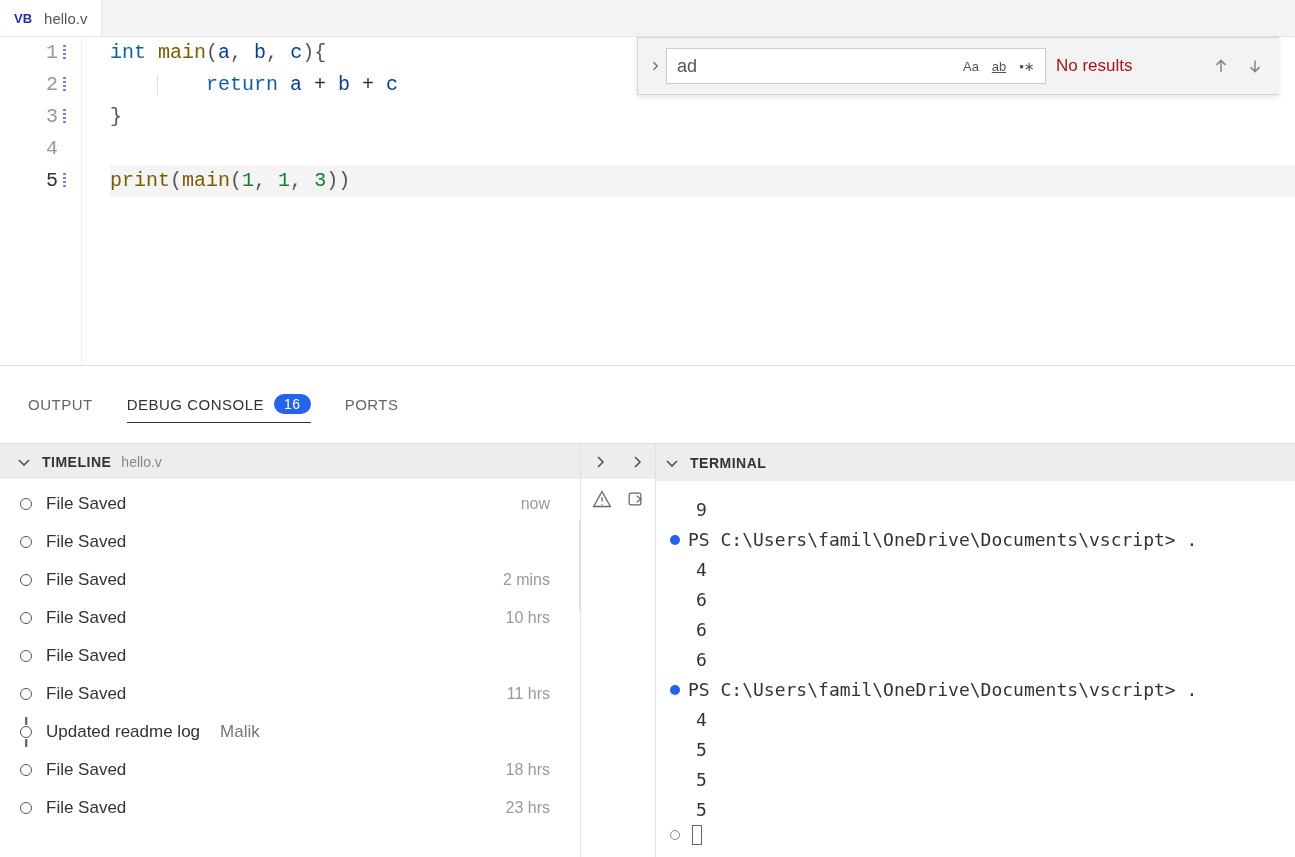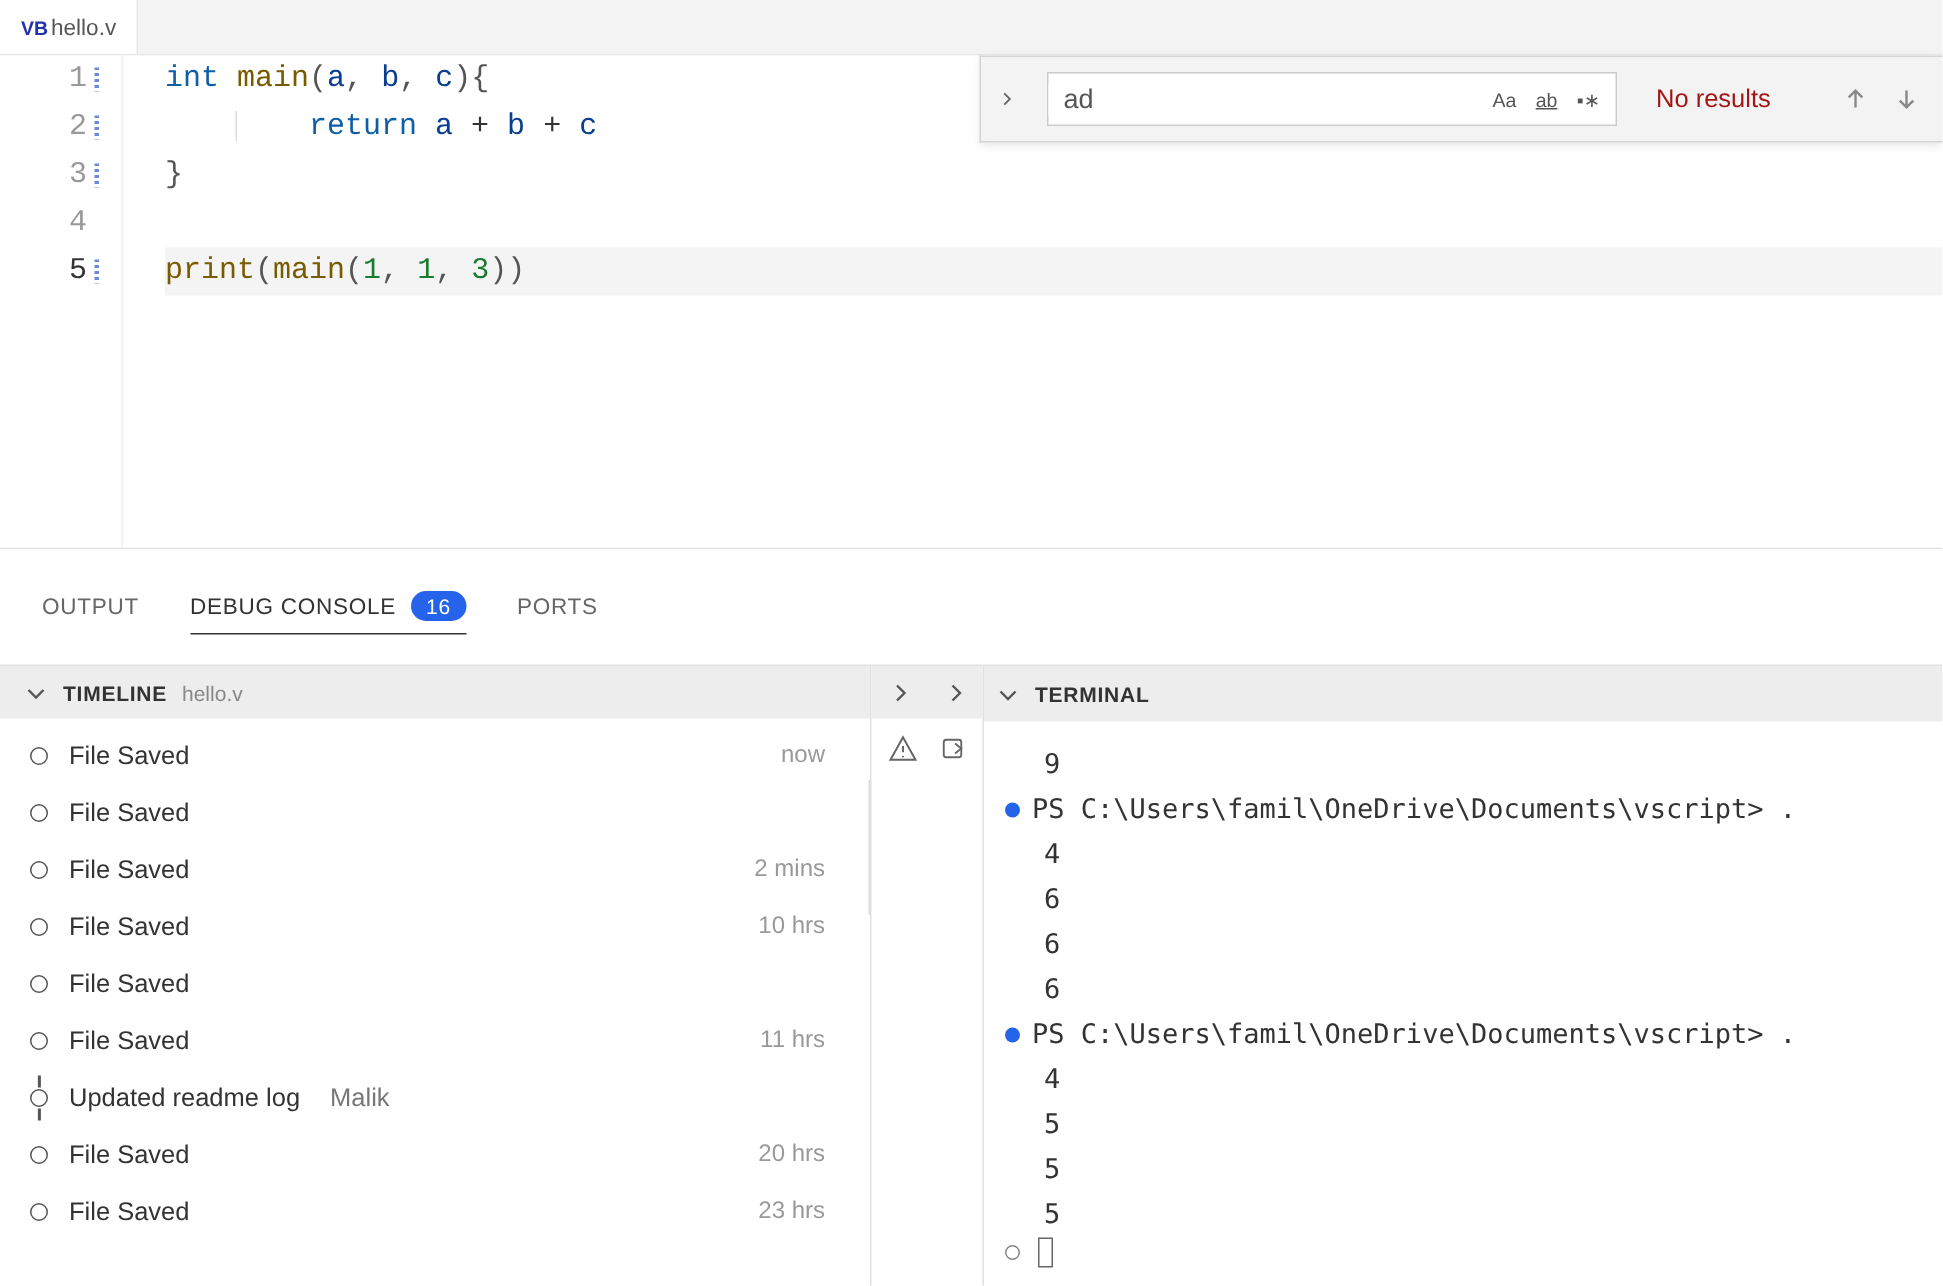--- a/index.html
+++ b/index.html
@@ -21,21 +21,21 @@
       border-bottom: 1px solid #e7e7e7;
       display: flex;
       align-items: stretch;
     }
     .tab {
       display: flex;
       align-items: center;
       padding: 0 14px;
       background: #ffffff;
       border-right: 1px solid #e7e7e7;
-      gap: 2px;
+      gap: 12px;
       cursor: pointer;
     }
     .tab .lang-badge {
       color: #2232a8;
       font-weight: 700;
       font-size: 13px;
     }
     .tab .filename {
       color: #555;
       font-size: 15px;
@@ -104,30 +104,30 @@
       background: #ddd;
       vertical-align: middle;
       margin-right: 48px;
       margin-left: -1px;
     }
     
     
     .find-widget {
       position: absolute;
       top: 37px;
-      right: 0;
+      right: 16px;
       width: 642px;
       height: 58px;
       background: #f3f3f3;
       border: 1px solid #d4d4d4;
       border-right: none;
       box-shadow: 0 2px 6px rgba(0,0,0,0.1);
       display: flex;
       align-items: center;
-      gap: 20px;
+      gap: 4px;
       padding: 8px 10px;
     }
     .find-expand {
       width: 14px;
       height: 36px;
       display: flex;
       align-items: center;
       justify-content: center;
       cursor: pointer;
       color: #666;
@@ -484,21 +484,21 @@
         </div>
         <div class="tl-item">
           <div class="tl-marker commit"></div>
           <span class="tl-label">Updated readme log</span>
           <span class="tl-author">Malik</span>
           <span class="tl-time"></span>
         </div>
         <div class="tl-item">
           <div class="tl-marker"></div>
           <span class="tl-label">File Saved</span>
-          <span class="tl-time">20 hrs</span>
+          <span class="tl-time">18 hrs</span>
         </div>
         <div class="tl-item">
           <div class="tl-marker"></div>
           <span class="tl-label">File Saved</span>
           <span class="tl-time">23 hrs</span>
         </div>
       </div>
   </div>
 
   <div class="divider">

